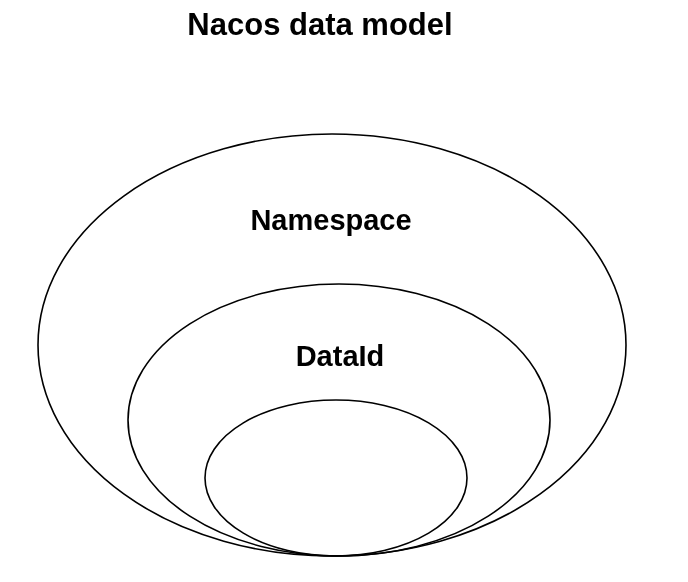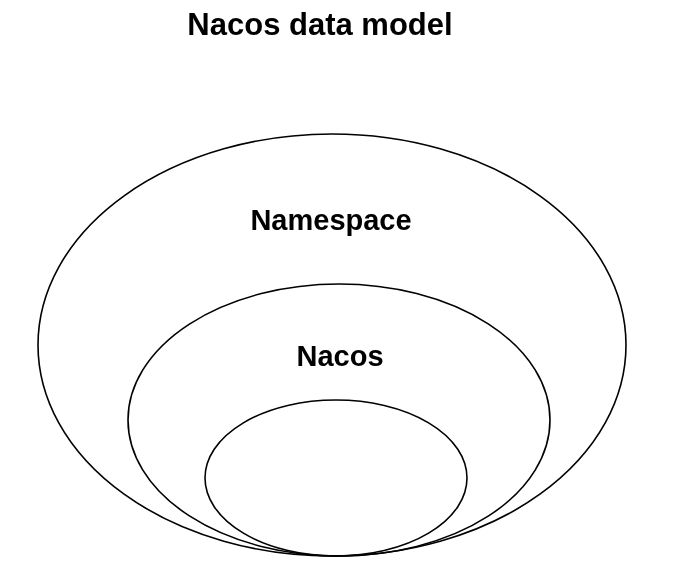--- a/index.html
+++ b/index.html
@@ -62,16 +62,16 @@
   <div class="title">Nacos data model</div>
 
   <svg class="diagram-svg" width="688" height="582" viewBox="0 0 688 582">
     <ellipse cx="332" cy="345" rx="294" ry="211"></ellipse>
     <ellipse cx="339" cy="420" rx="211" ry="136"></ellipse>
     <ellipse cx="336" cy="478" rx="131" ry="78"></ellipse>
   </svg>
 
   <div class="ring-label label-namespace">Namespace</div>
 
-  <div class="ring-label label-group">Nacos</div>
+  <div class="ring-label label-group">DataId</div>
 
 
 </div>
 
 </body></html>

